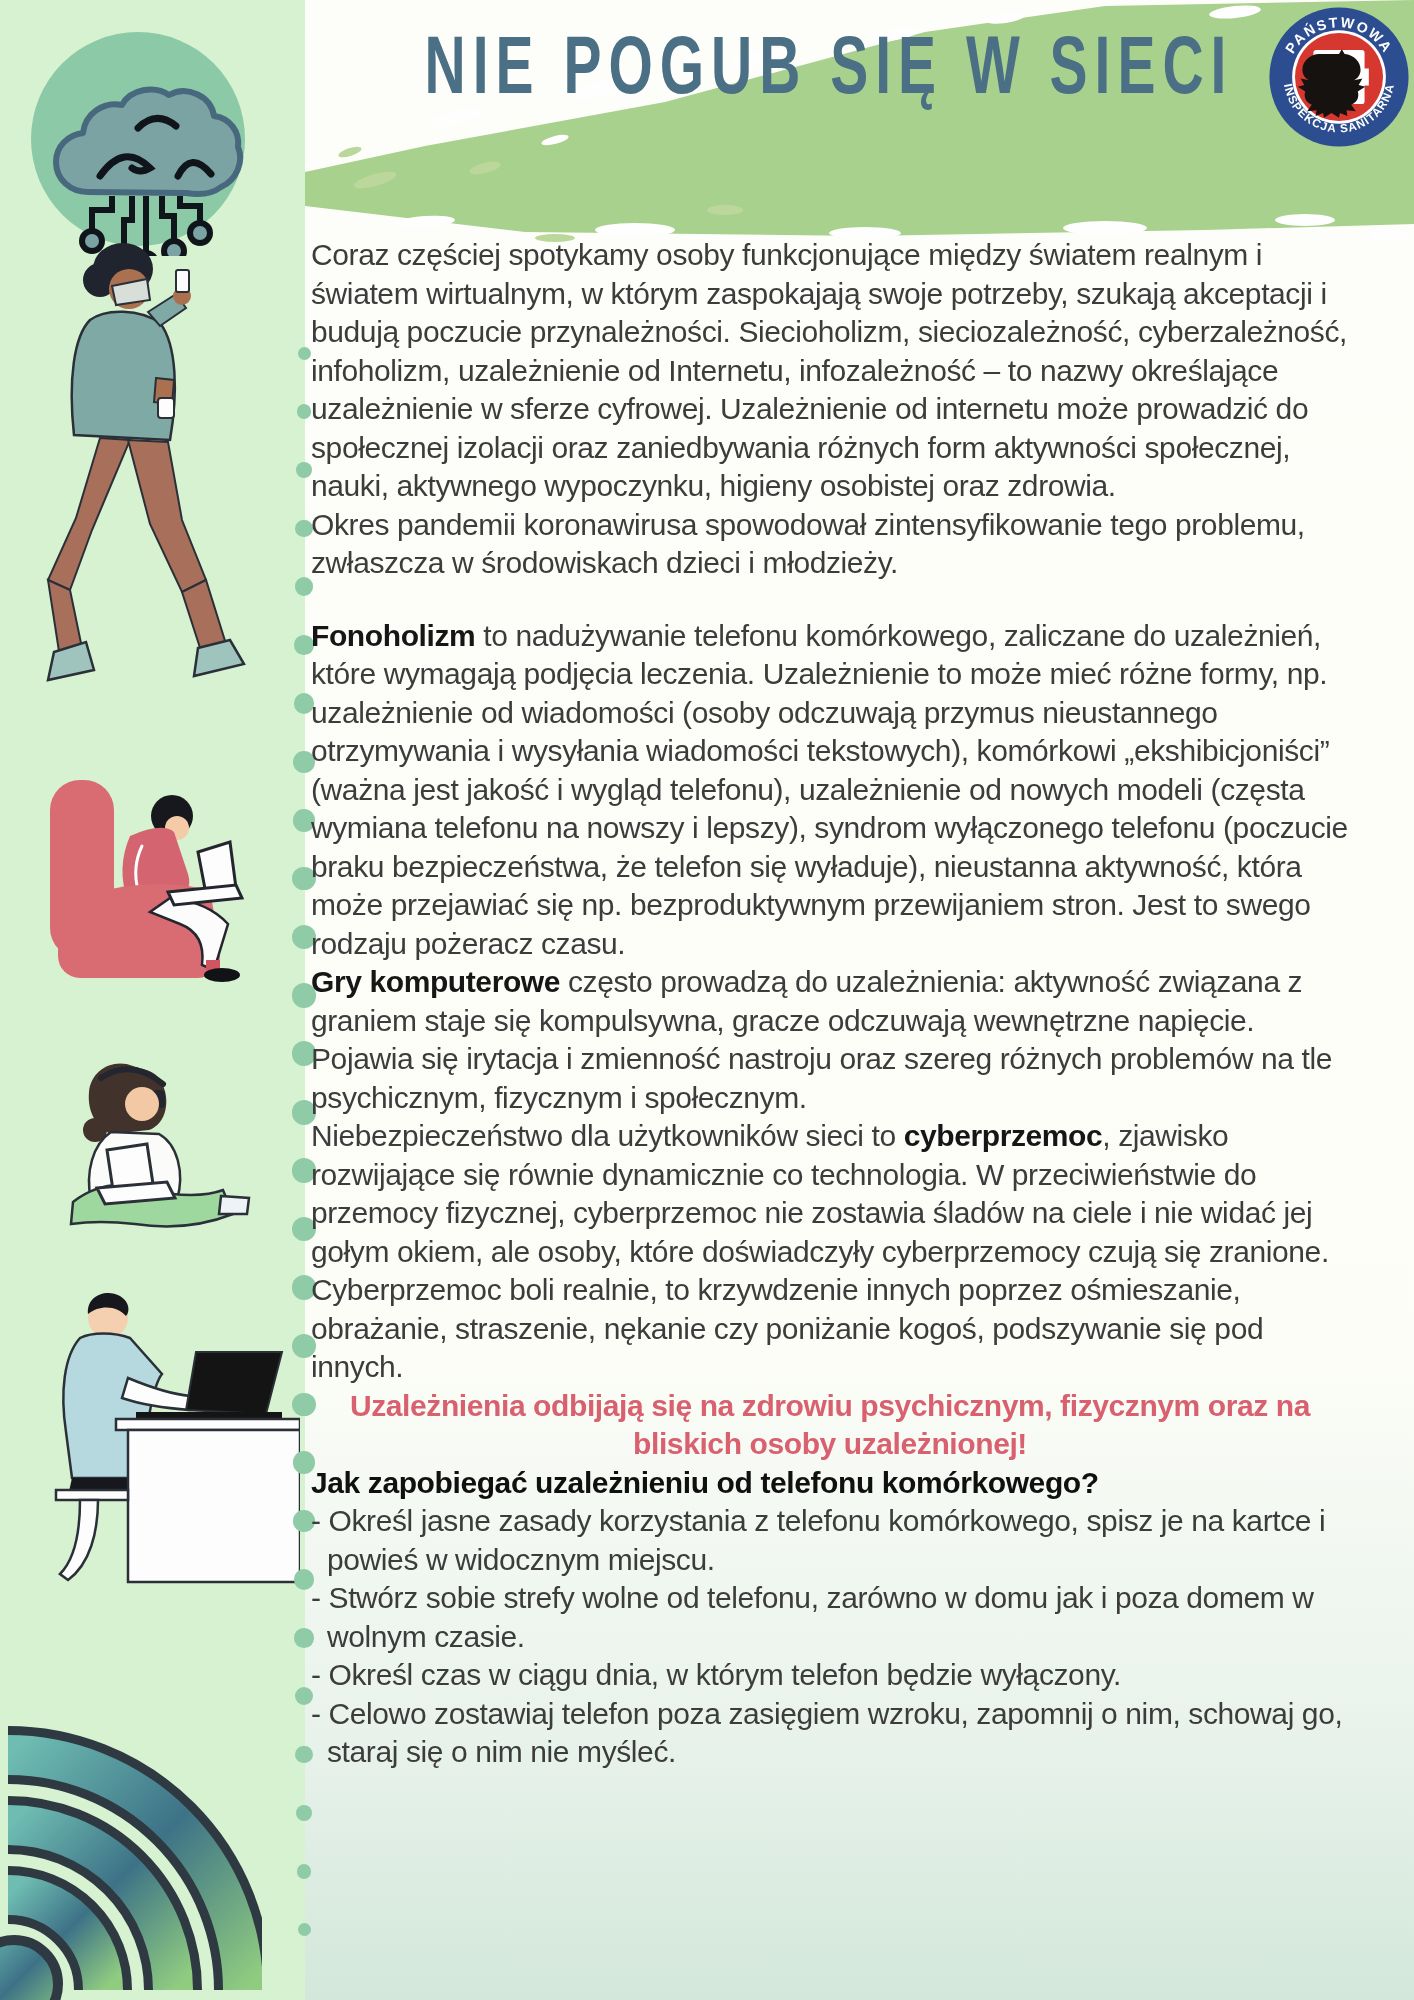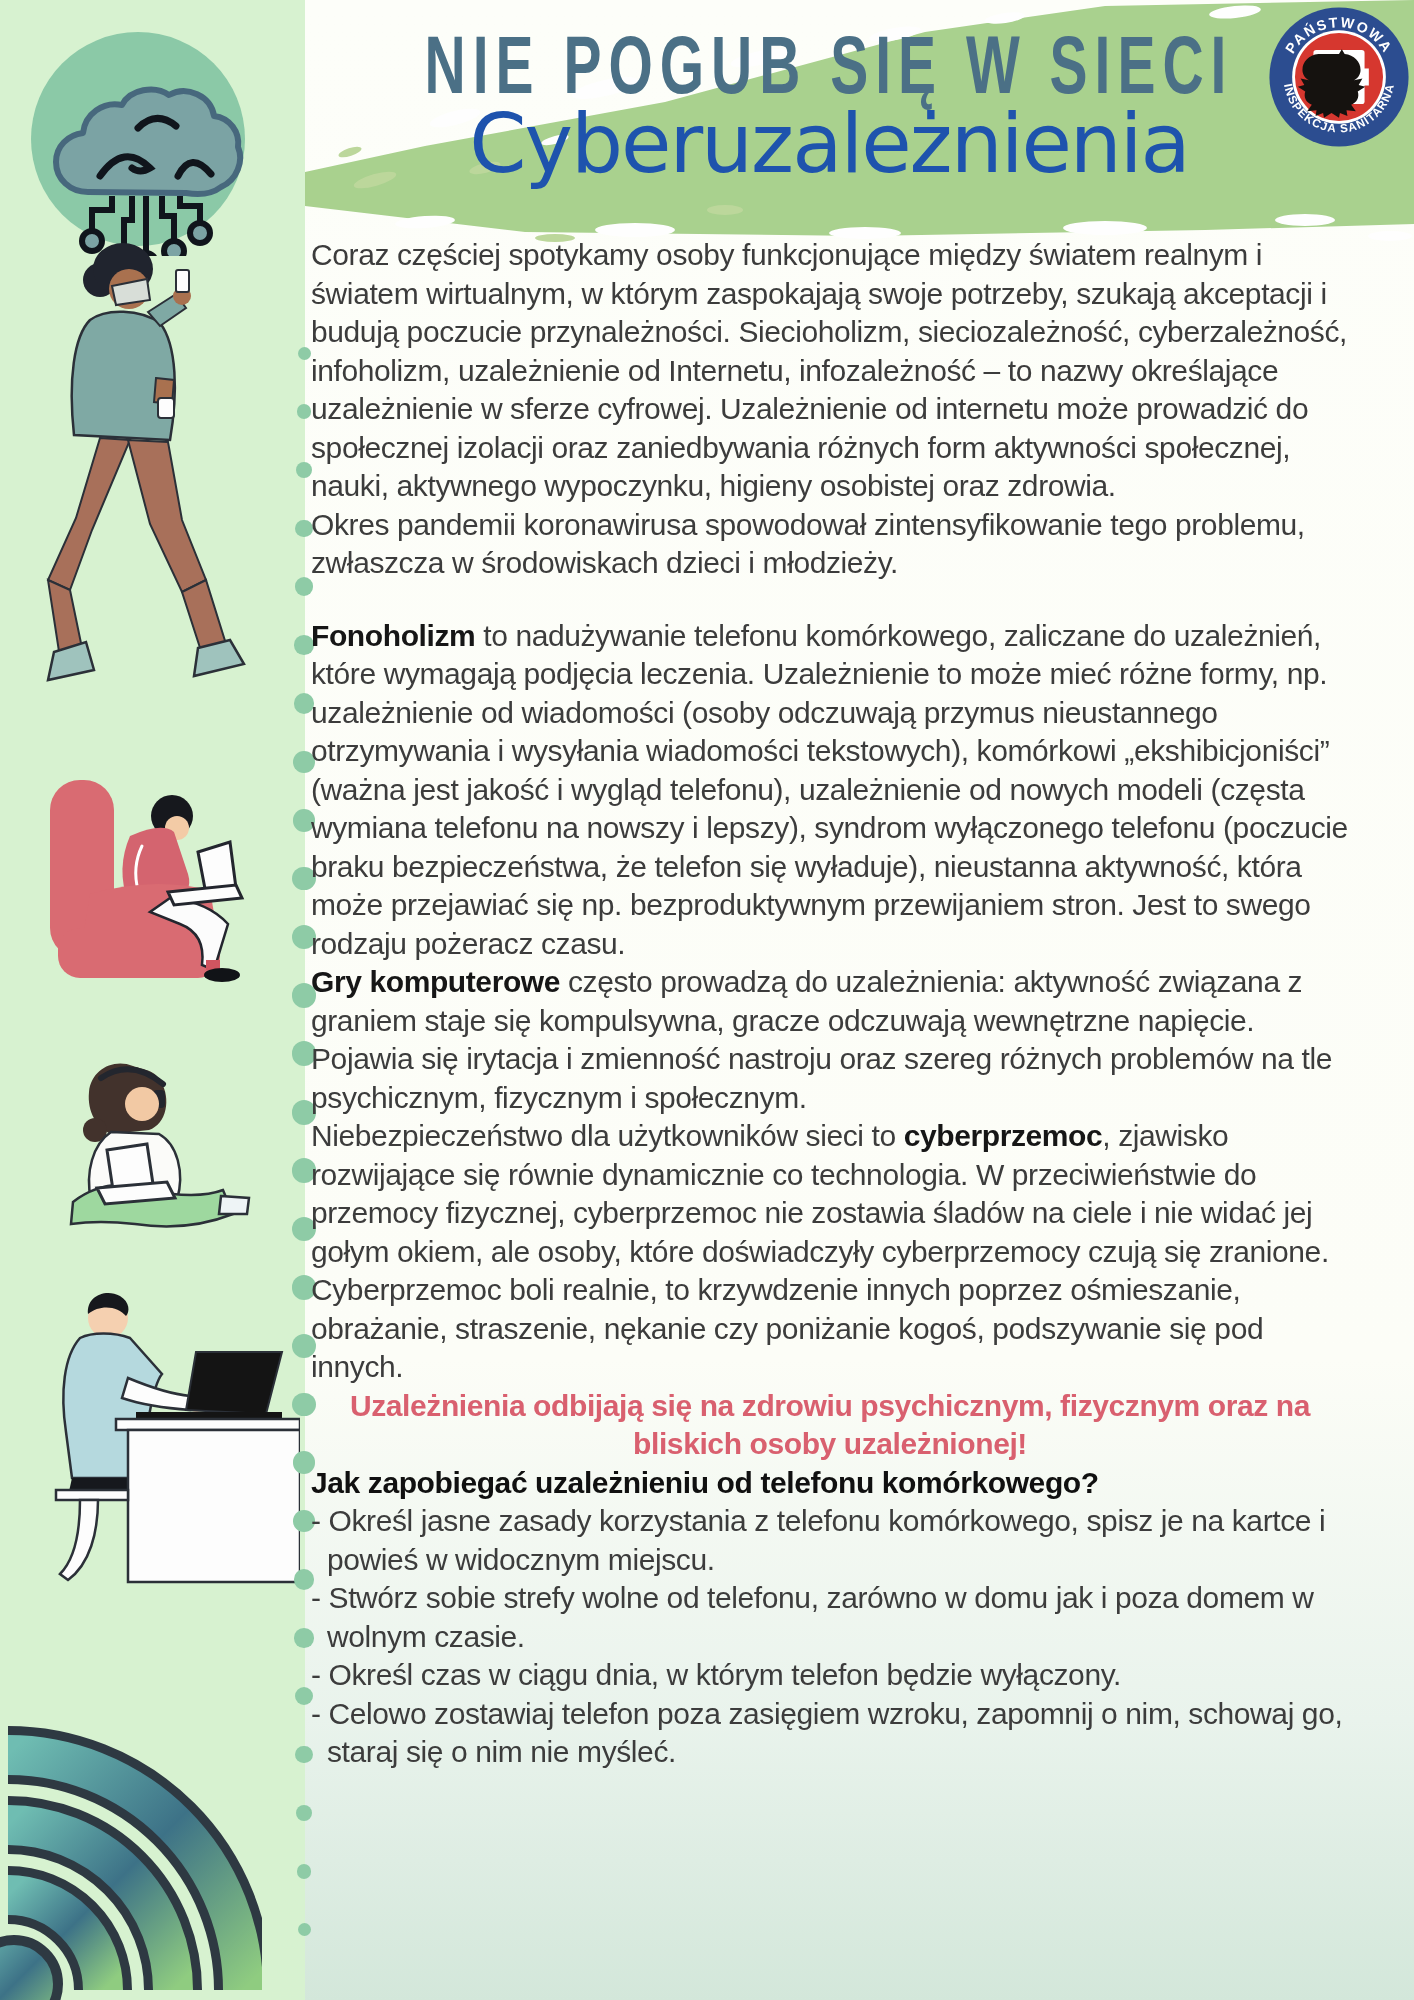--- a/index.html
+++ b/index.html
@@ -201,21 +201,20 @@
         <ellipse cx="1058" cy="30" rx="18" ry="5" transform="rotate(-6 1058 30)"></ellipse>
         <ellipse cx="120" cy="222" rx="30" ry="6" transform="rotate(-4 120 222)"></ellipse>
         <ellipse cx="330" cy="230" rx="40" ry="7"></ellipse>
         <ellipse cx="560" cy="233" rx="36" ry="6"></ellipse>
         <ellipse cx="800" cy="228" rx="42" ry="7"></ellipse>
         <ellipse cx="1000" cy="220" rx="30" ry="6"></ellipse>
         <ellipse cx="1085" cy="236" rx="22" ry="5"></ellipse>
       </g>
     </svg>
     <div class="title">NIE POGUB SIĘ W SIECI</div>
-    <div class="subtitle">Cyberuzależnienia</div>
   </div>
 
   <svg class="logo" viewBox="0 0 100 100">
     <defs>
       <path id="arcTop" d="M 13 52 A 37 37 0 0 1 87 52"></path>
       <path id="arcBot" d="M 11 50 A 39 39 0 0 0 89 50"></path>
     </defs>
     <circle cx="50" cy="50" r="49" fill="#2c4d90"></circle>
     <circle cx="50" cy="50" r="33" fill="#ffffff"></circle>
     <circle cx="50" cy="50" r="31" fill="#d6372f"></circle>

